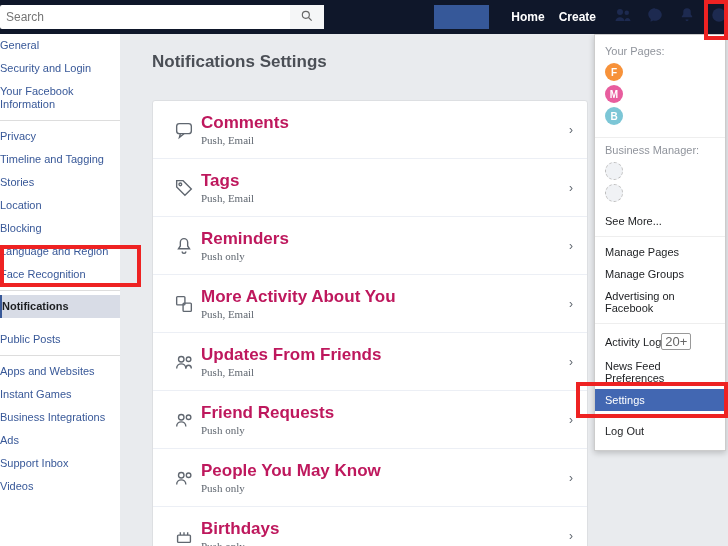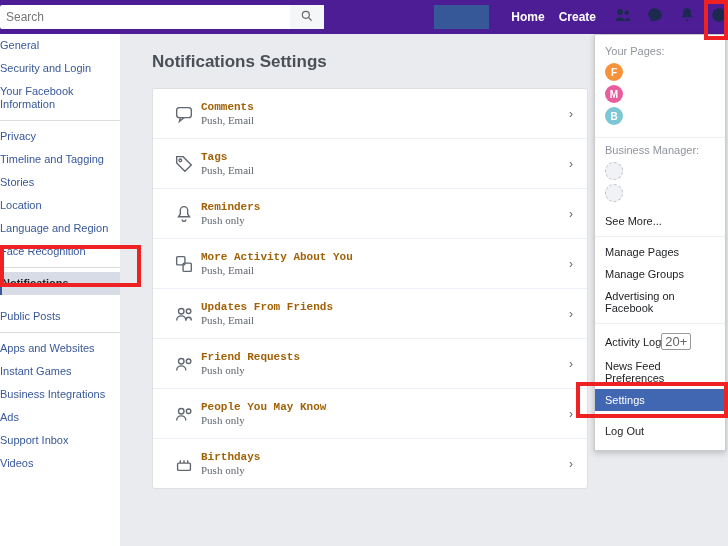--- a/index.html
+++ b/index.html
@@ -1,42 +1,42 @@
 <!DOCTYPE html>
 <html><head>
 <meta charset="utf-8">
 <style>
 * { margin: 0; padding: 0; box-sizing: border-box; font-family: Helvetica, Arial, sans-serif; }
 body { background: #e9ebee; width: 728px; height: 546px; overflow: hidden; position: relative; }
 
-.topbar { height: 34px; background: #4c1d95; display: flex; align-items: center; padding: 0 0 0 0; }
+.topbar { height: 34px; background: #0f172a; display: flex; align-items: center; padding: 0 0 0 0; }
 .search-wrap { background: #fff; height: 24px; width: 328px; display: flex; align-items: center; border-radius: 2px; margin-left: 0; }
 .search-input { flex: 1; border: none; outline: none; font-size: 12px; padding: 0 6px; color: #999; }
 .search-btn { width: 34px; height: 24px; background: #f5f6f7; border: none; display: flex; align-items: center; justify-content: center; cursor: pointer; }
 .blue-box { width: 56px; height: 24px; background: #365899; margin-left: 110px; }
 .nav-links { display: flex; margin-left: 22px; gap: 14px; }
 .nav-link { color: #fff; font-size: 12px; font-weight: bold; cursor: pointer; }
 .nav-icons { display: flex; gap: 14px; margin-left: 18px; align-items: center; }
 .nav-icon svg { fill: #1d2a50; width: 18px; height: 18px; }
 
 .sidebar { position: absolute; top: 34px; left: 0; width: 120px; background: #fff; height: 512px; font-size: 11px; }
 .sidebar-item { display: block; padding: 5px 0 5px 0; color: #385898; cursor: pointer; line-height: 13px; }
 .sidebar-sep { border-top: 1px solid #ddd; margin: 4px 0; }
 .sidebar-item.active { background: #d8dce6; border-left: 2px solid #385898; font-weight: bold; color: #1c1e21; padding-left: 0; }
 
 .main { position: absolute; top: 34px; left: 128px; width: 460px; padding: 18px 0 0 24px; }
-.page-title { font-size: 17px; color: #4b4f56; font-weight: bold; margin-bottom: 16px; }
+.page-title { font-size: 17px; color: #4b4f56; font-weight: bold; margin-bottom: 28px; }
 .section-title { font-size: 13px; color: #1c1e21; font-weight: bold; margin-bottom: 12px; }
 .card { background: #fff; border: 1px solid #dddfe2; border-radius: 3px; }
 .row { display: flex; align-items: center; padding: 12px 14px; border-bottom: 1px solid #eceff5; cursor: pointer; }
 .row:last-child { border-bottom: none; }
 .row-icon { width: 34px; display: flex; justify-content: center; color: #606770; }
 .row-icon svg { width: 22px; height: 22px; stroke: #606770; fill: none; stroke-width: 1.5; }
 .row-body { flex: 1; }
-.row-title { font-size: 11px; font-weight: bold; color: #a16207; font-family: Liberation Mono, monospace; }
+.row-title { font-size: 17px; font-weight: bold; color: #be185d; }
 .row-sub { font-size: 11px; color: #606770; margin-top: 1px; font-family: Liberation Serif, serif; }
 .chev { color: #606770; font-size: 12px; }
 
 .dropdown { position: absolute; top: 34px; right: 2px; width: 132px; background: #fff; border: 1px solid #ccc; box-shadow: 0 2px 6px rgba(0,0,0,0.2); font-size: 11px; padding: 8px 0; }
 .dd-label { color: #90949c; padding: 2px 10px 6px; }
 .dd-pages { display: flex; flex-direction: column; gap: 4px; padding: 0 10px 8px; }
 .page-dot { width: 18px; height: 18px; border-radius: 50%; display: flex; align-items: center; justify-content: center; font-size: 10px; font-weight: bold; color: #fff; }
 .bm-dot { width: 18px; height: 18px; border-radius: 50%; background: #f0f2f5; border: 1px dashed #bbb; }
 .dd-sep { border-top: 1px solid #eee; margin: 4px 0; }
 .dd-item { padding: 5px 10px; color: #1c1e21; cursor: pointer; display: flex; justify-content: flex-start; align-items: center; }
@@ -87,20 +87,21 @@
 
 <div class="sidebar">
   <span class="sidebar-item">General</span>
   <span class="sidebar-item">Security and Login</span>
   <span class="sidebar-item">Your Facebook Information</span>
   <div class="sidebar-sep"></div>
   <span class="sidebar-item">Privacy</span>
   <span class="sidebar-item">Timeline and Tagging</span>
   <span class="sidebar-item">Stories</span>
   <span class="sidebar-item">Location</span>
+  <span class="sidebar-item">Blocking</span>
   <span class="sidebar-item">Language and Region</span>
   <span class="sidebar-item">Face Recognition</span>
   <div class="sidebar-sep"></div>
   <span class="sidebar-item active">Notifications</span>
   <span class="sidebar-item"></span>
   <span class="sidebar-item">Public Posts</span>
   <div class="sidebar-sep"></div>
   <span class="sidebar-item">Apps and Websites</span>
   <span class="sidebar-item">Instant Games</span>
   <span class="sidebar-item">Business Integrations</span>

